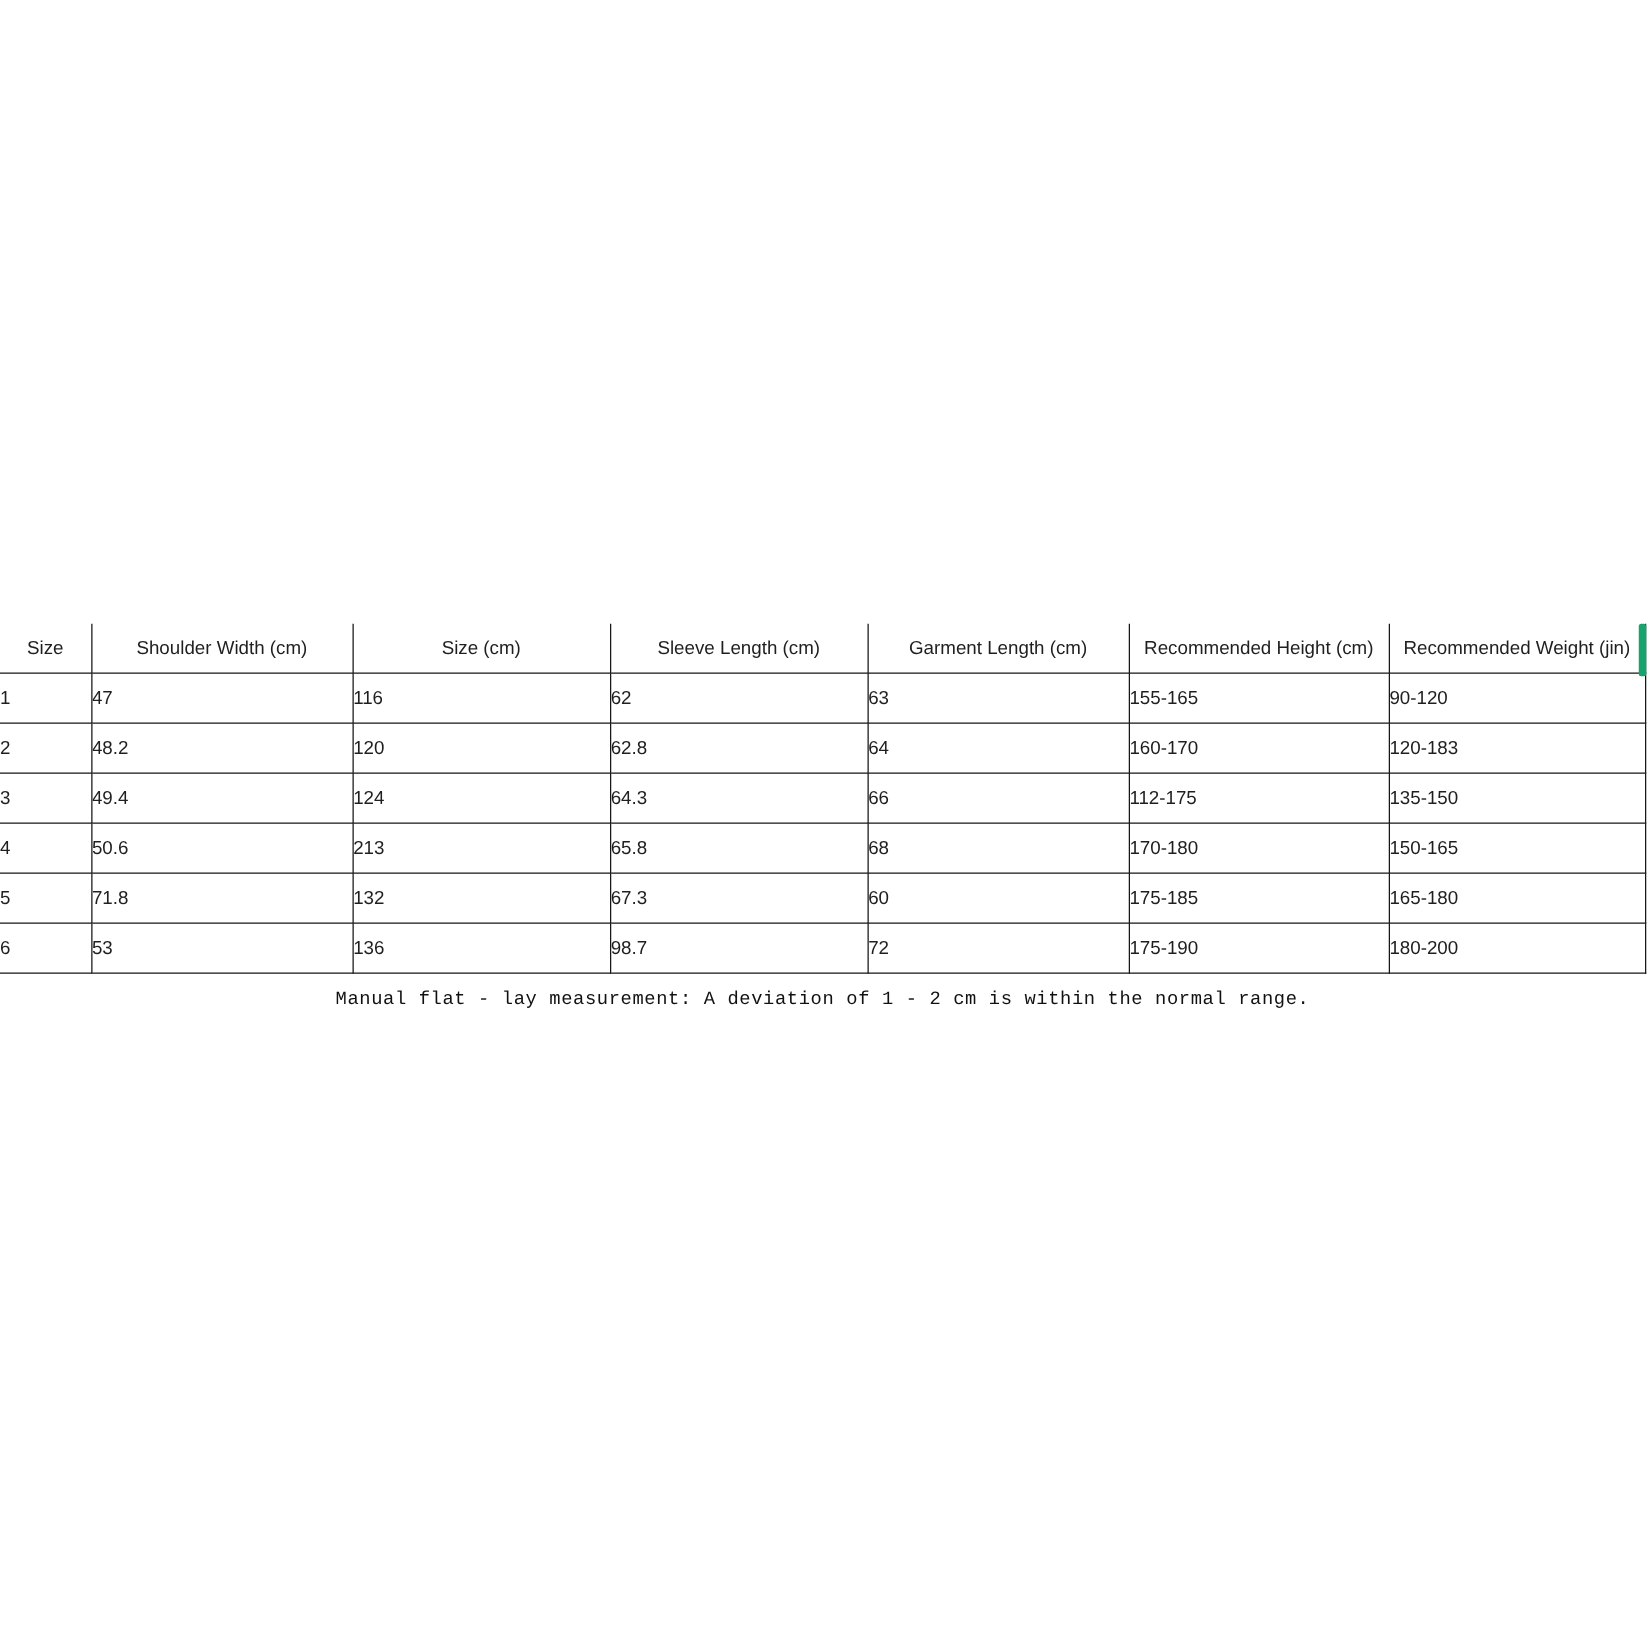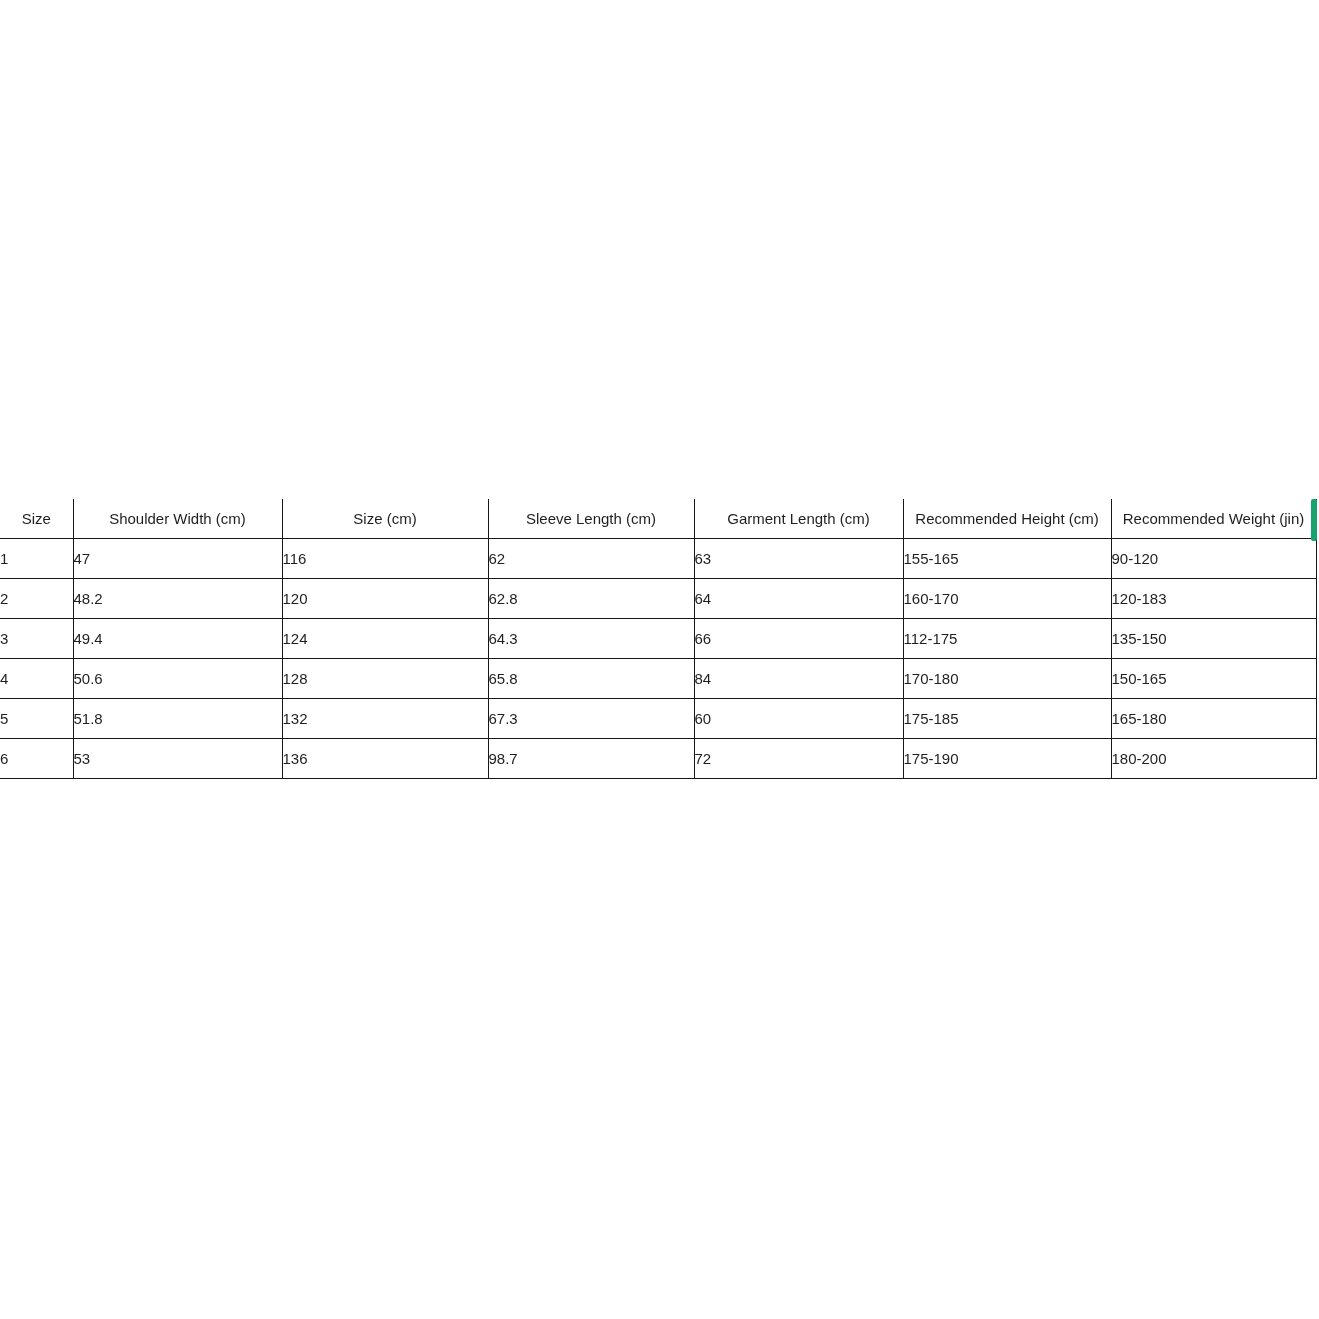--- a/index.html
+++ b/index.html
@@ -113,43 +113,44 @@
           <td>49.4</td>
           <td>124</td>
           <td>64.3</td>
           <td>66</td>
           <td>112-175</td>
           <td>135-150</td>
         </tr>
         <tr>
           <td>4</td>
           <td>50.6</td>
-          <td>128</td>
+          <td>213</td>
           <td>65.8</td>
-          <td>84</td>
+          <td>68</td>
           <td>170-180</td>
           <td>150-165</td>
         </tr>
         <tr>
           <td>5</td>
-          <td>51.8</td>
+          <td>71.8</td>
           <td>132</td>
           <td>67.3</td>
           <td>60</td>
           <td>175-185</td>
           <td>165-180</td>
         </tr>
         <tr>
           <td>6</td>
           <td>53</td>
           <td>136</td>
           <td>98.7</td>
           <td>72</td>
           <td>175-190</td>
           <td>180-200</td>
         </tr>
       </tbody>
   </table>
 
   <div class="selection-handle"></div>
 
+  <div class="measurement-note">Manual flat - lay measurement: A deviation of 1 - 2 cm is within the normal range.</div>
 
 </div>
 
 </body></html>

